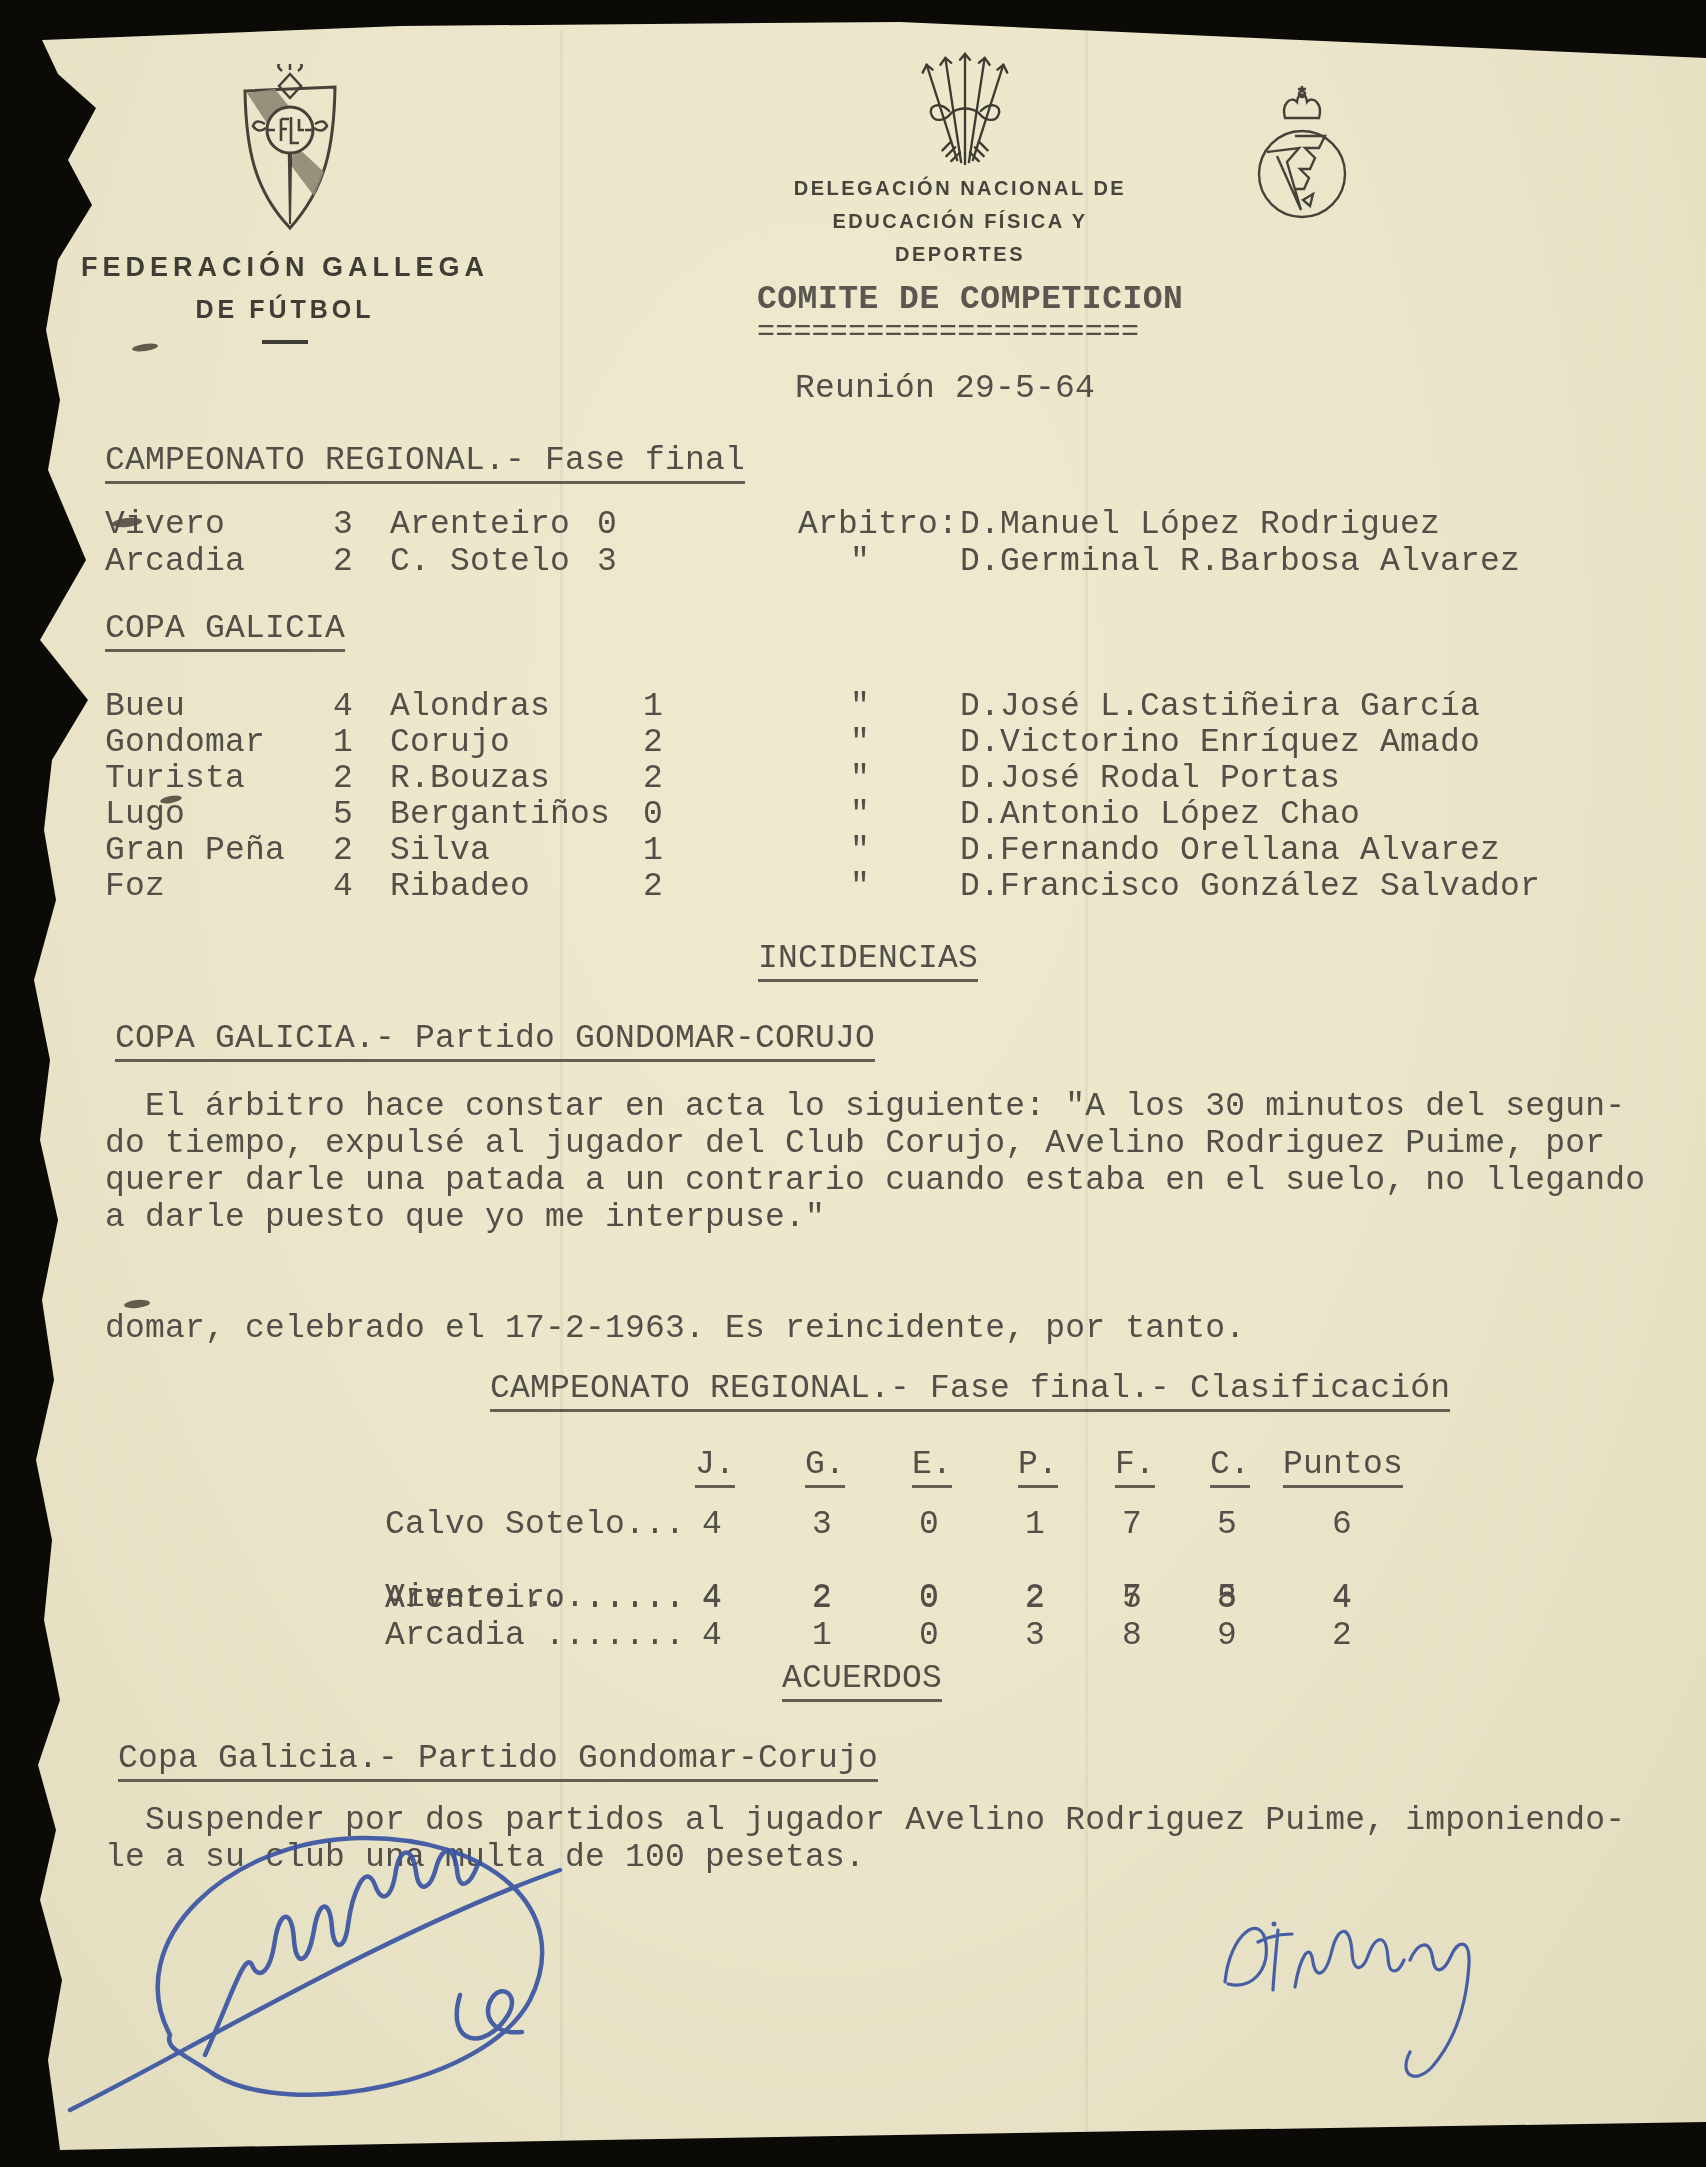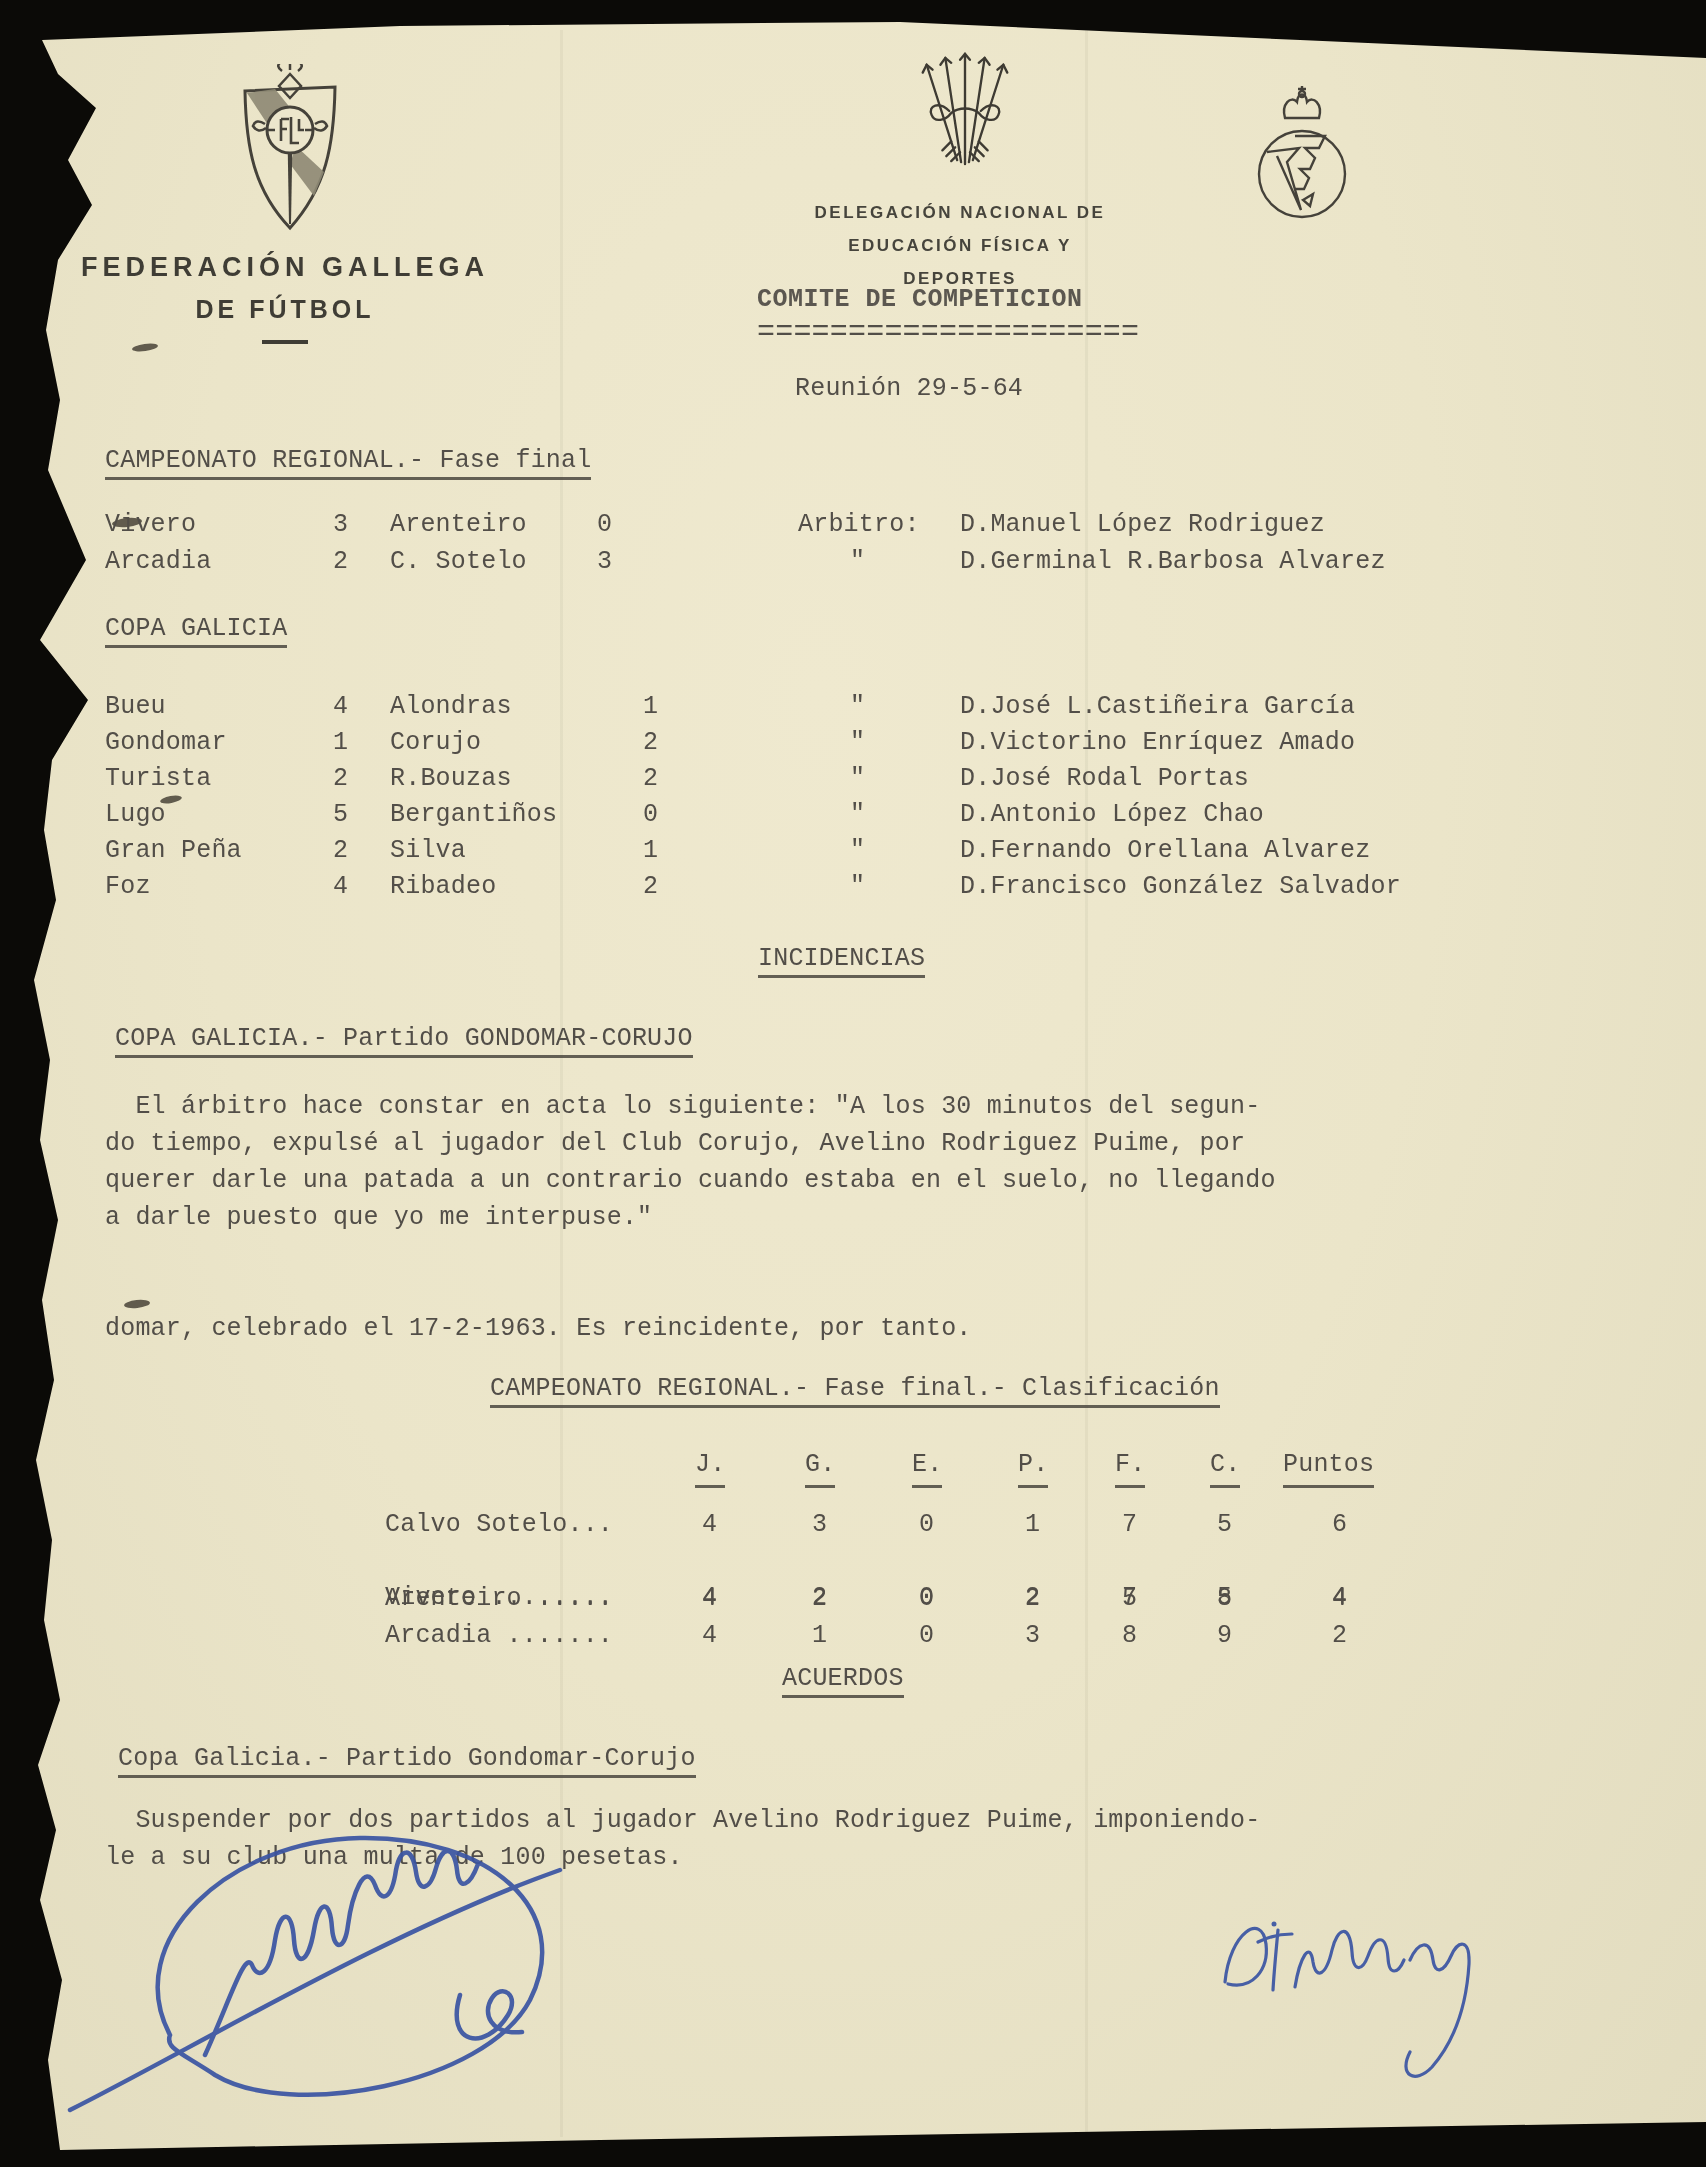--- a/index.html
+++ b/index.html
@@ -12,40 +12,40 @@
       1706px 2122px,1200px 2130px,600px 2140px,60px 2150px,
       48px 2060px,62px 1980px,40px 1900px,56px 1830px,38px 1765px,60px 1700px,
       44px 1620px,52px 1540px,36px 1460px,54px 1380px,42px 1300px,58px 1220px,
       40px 1140px,50px 1060px,34px 980px,56px 900px,44px 830px,52px 760px,
       88px 700px,40px 640px,86px 560px,48px 470px,60px 400px,46px 330px,
       58px 260px,92px 205px,68px 160px,96px 108px,58px 74px);}
   .crease{position:absolute;top:30px;bottom:30px;width:3px;background:rgba(60,50,30,.05);}
   .mark{position:absolute;background:#332e24;border-radius:50%;opacity:.75;}
   
   .tw{position:absolute;font-family:"Liberation Mono","DejaVu Sans Mono",monospace;
-      font-size:25px;line-height:37px;color:#524e48;white-space:pre;letter-spacing:.2px;}
+      font-size:33px;line-height:37px;color:#524e48;white-space:pre;letter-spacing:.2px;}
   .comite{font-weight:bold;color:#5b5750;letter-spacing:.5px;}
   .u{border-bottom:3px solid rgba(74,70,62,.85);padding-bottom:2px;}
   .row{position:absolute;left:0;width:1706px;height:37px;}
   .row span{position:absolute;top:0;}
   .c-home{left:105px}.c-hs{left:333px}.c-away{left:390px}
   .c-as{left:597px}.c-asc{left:643px}
   .c-arb{left:798px}.c-dit{left:850px}.c-name{left:960px}
   .k-club{left:385px}.k-j{left:702px}.k-g{left:812px}.k-e{left:919px}
   .k-p{left:1025px}.k-f{left:1122px}.k-c{left:1217px}.k-pts{left:1332px}
   .h-j{left:695px}.h-g{left:805px}.h-e{left:912px}.h-p{left:1018px}
   .h-f{left:1115px}.h-c{left:1210px}.h-pts{left:1283px}
   
   .org-left{position:absolute;left:55px;top:252px;width:460px;text-align:center;
     color:#3f3d35;font-weight:bold;}
   .org-left .l1{font-size:27px;letter-spacing:5px;}
   .org-left .l2{font-size:25px;letter-spacing:4px;margin-top:12px;}
   .dash{width:46px;height:4px;background:#3f3d35;margin:16px auto 0;}
-  .org-center{position:absolute;left:790px;top:196px;width:340px;text-align:center;
-    color:#46443c;font-weight:bold;font-size:17px;letter-spacing:2.5px;line-height:33px;}
+  .org-center{position:absolute;left:790px;top:172px;width:340px;text-align:center;
+    color:#46443c;font-weight:bold;font-size:20px;letter-spacing:2.5px;line-height:33px;}
   .stamp{position:absolute;left:1548px;top:8px;color:#8d8494;transform:rotate(-2deg);
     font-weight:bold;}
   .stamp .n{font-size:33px;}
   .stamp .v{font-size:42px;margin-left:14px;letter-spacing:3px;}
   .logo{position:absolute;}
   svg{display:block;}
   .sig{position:absolute;}
 </style>
 </head>
 <body>

